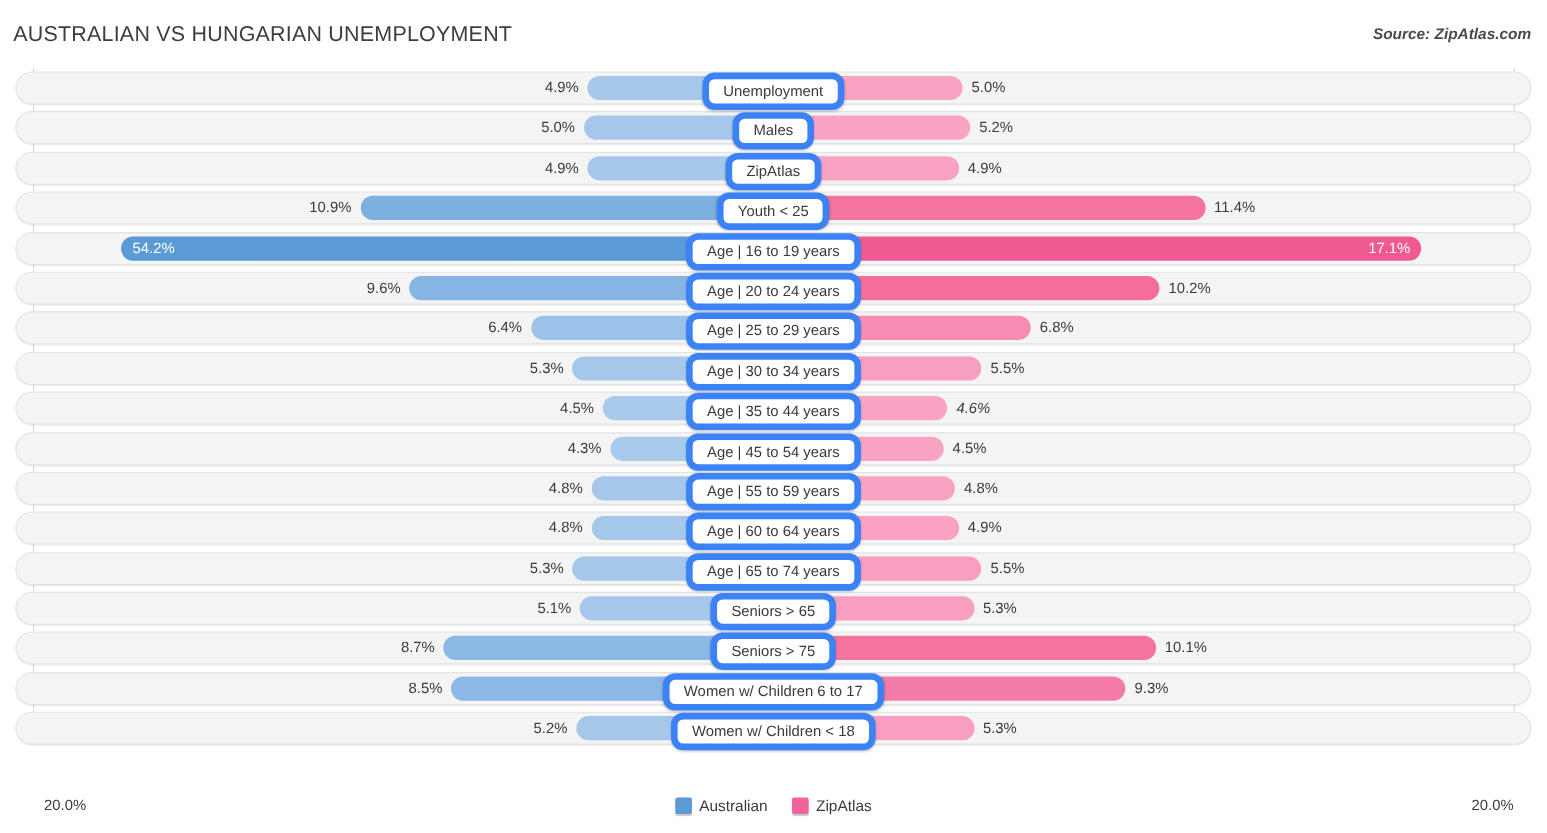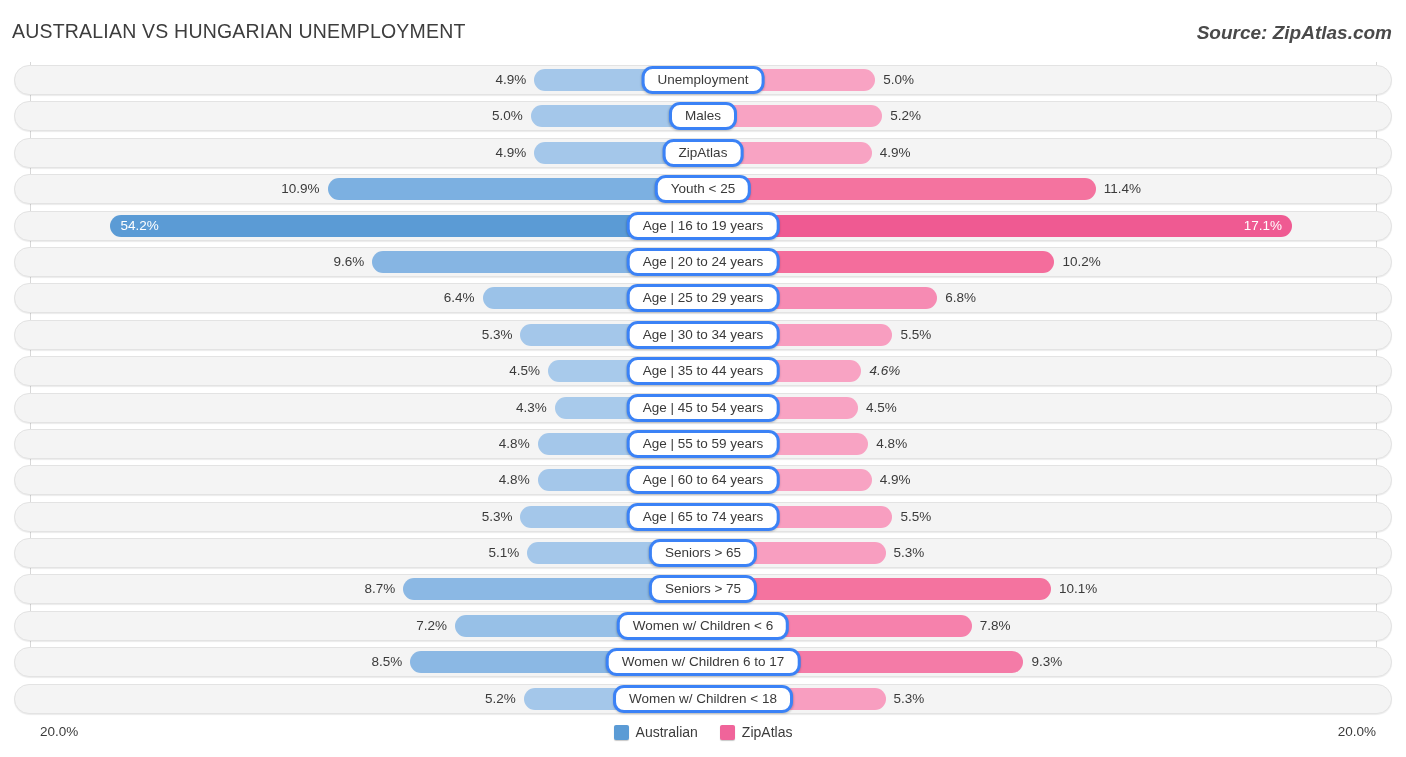--- a/index.html
+++ b/index.html
@@ -28,21 +28,21 @@
     font-size: 19.5px;
     letter-spacing: 0.2px;
     color: #3d3d3d;
     font-weight: 400;
     white-space: nowrap;
   }
   .source {
     position: absolute;
     right: 14px;
     top: 22px;
-    font-size: 19px;
+    font-size: 14px;
     font-style: italic;
     font-weight: bold;
     color: #4a4a4a;
     white-space: nowrap;
   }
 
   
   .chart {
     position: relative;
     margin: 0 14px;
@@ -115,21 +115,21 @@
   
   .pill {
     position: absolute;
     left: 50%;
     top: 4px;
     transform: translateX(-50%);
     height: 22px;
     line-height: 22px;
     padding: 0 13px;
     background: #ffffff;
-    border: 3px solid #3b82f6;
+    border: 6px solid #3b82f6;
     border-radius: 11px;
     font-size: 13.5px;
     color: #3a3a3a;
     white-space: nowrap;
     box-shadow: 0 1px 2px rgba(0,0,0,0.18);
     z-index: 5;
   }
 
   
   .footer {
@@ -365,32 +365,20 @@
         </div>
         <div class="half right">
           <div class="bar right" style="width: 50.5%; background: rgb(244, 115, 159);"></div>
           <div class="val" style="left: calc(50.5% + 8px);">10.1%</div>
         </div>
         <div class="pill">Seniors &gt; 75</div>
       </div>
       <div class="row">
         <div class="track"></div>
         <div class="half left">
-          <div class="bar left" style="width: 36%; background: rgb(151, 192, 231);"></div>
-          <div class="val" style="right: calc(36% + 8px);">7.2%</div>
-        </div>
-        <div class="half right">
-          <div class="bar right" style="width: 39%; background: rgb(246, 129, 172);"></div>
-          <div class="val" style="left: calc(39% + 8px);">7.8%</div>
-        </div>
-        <div class="pill">Women w/ Children &lt; 6</div>
-      </div>
-      <div class="row">
-        <div class="track"></div>
-        <div class="half left">
           <div class="bar left" style="width: 42.5%; background: rgb(139, 184, 228);"></div>
           <div class="val" style="right: calc(42.5% + 8px);">8.5%</div>
         </div>
         <div class="half right">
           <div class="bar right" style="width: 46.5%; background: rgb(244, 123, 167);"></div>
           <div class="val" style="left: calc(46.5% + 8px);">9.3%</div>
         </div>
         <div class="pill">Women w/ Children 6 to 17</div>
       </div>
       <div class="row">

